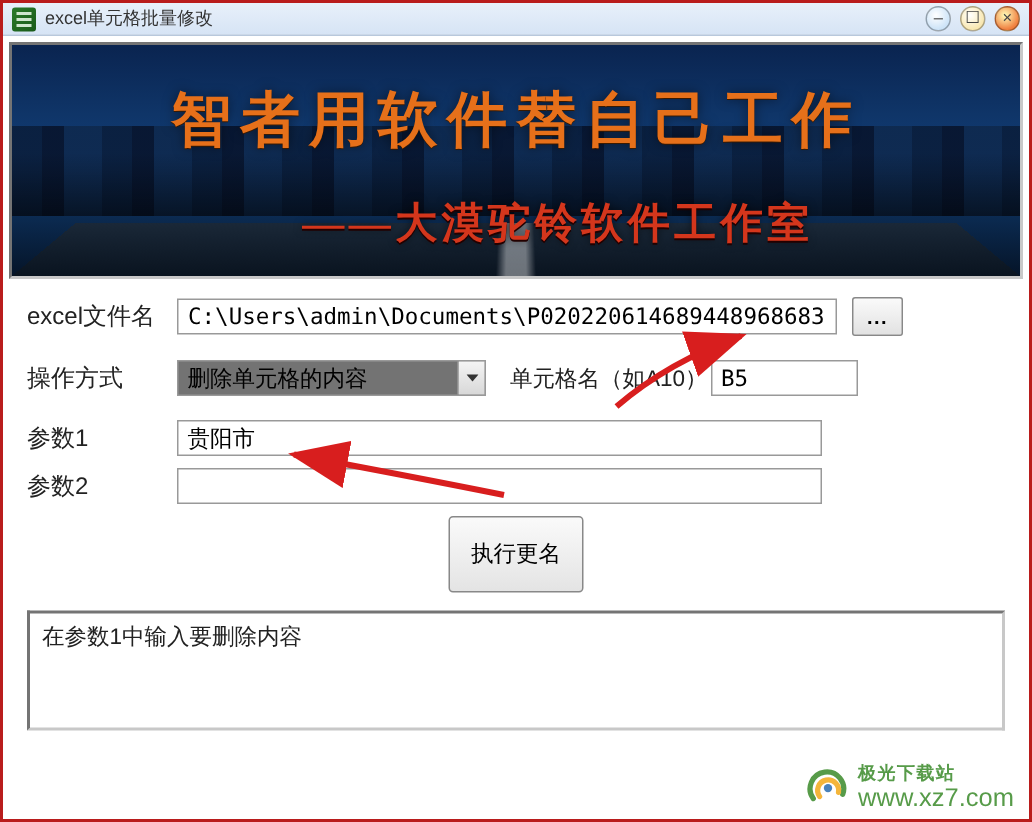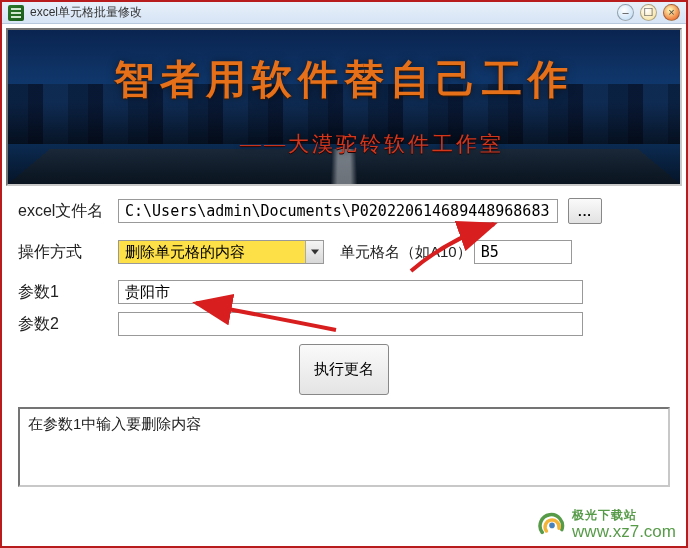--- a/index.html
+++ b/index.html
@@ -82,21 +82,21 @@
     position:absolute; top:22px; left:0; right:0; text-align:center;
     font-family: "STKaiti","KaiTi","楷体",serif;
     font-size: 40px; font-weight: bold;
     color: #e6701a;
     text-shadow: 0 1px 0 #3a1a00, 0 0 8px rgba(0,0,0,.5);
     letter-spacing: 6px;
   }
   .banner-text2 {
     position:absolute; top:100px; left:0; right:0; text-align:center;
     font-family: "STKaiti","KaiTi","楷体",serif;
-    font-size: 21px; font-weight: normal;
+    font-size: 28px; font-weight: bold;
     color: #d4361c;
     text-shadow: 0 1px 0 #200, 0 0 6px rgba(0,0,0,.6);
     letter-spacing: 3px;
     padding-left: 56px;
   }
   .form {
     flex:1;
     padding: 12px 12px 8px 12px;
     position: relative;
   }
@@ -117,35 +117,35 @@
   .file-input { width: 440px; font-family: "Consolas","Courier New",monospace; font-size:14px; }
   .browse-btn {
     width: 34px; height: 26px;
     border: 1px solid #888; background: linear-gradient(#fafafa,#e2e2e2);
     cursor:pointer; font-weight:bold; letter-spacing:1px;
     border-radius: 2px;
   }
   .combo {
     display:flex; align-items:center;
     height: 24px; width: 206px;
-    border: 1px solid #999; background:#fde047;
+    border: 1px solid #999; background:#737373;
     font-size: 15px; padding-left: 6px;
     justify-content: space-between;
     cursor: pointer;
   }
   .combo-arrow {
     width: 18px; height: 100%;
     background: linear-gradient(#f4f4f4,#d8d8d8);
     border-left:1px solid #aaa;
     display:flex; align-items:center; justify-content:center;
   }
   .combo-arrow svg { width:8px; height:6px; }
   .cellname-lbl { font-size:15px; margin-left:6px; color:#222; }
   .cellname-input { width:98px; }
-  .param-input { width: 465px; }
+  .param-input { width: 430px; }
   .param-group .row { margin-bottom: 8px; }
   .exec-row { justify-content:center; margin: 8px 0 12px; }
   .exec-btn {
     padding: 15px 14px;
     font-size: 15px;
     border: 1px solid #888; border-radius:3px;
     background: linear-gradient(#fafafa,#e4e4e4);
     cursor:pointer;
   }
   .hint-box {

